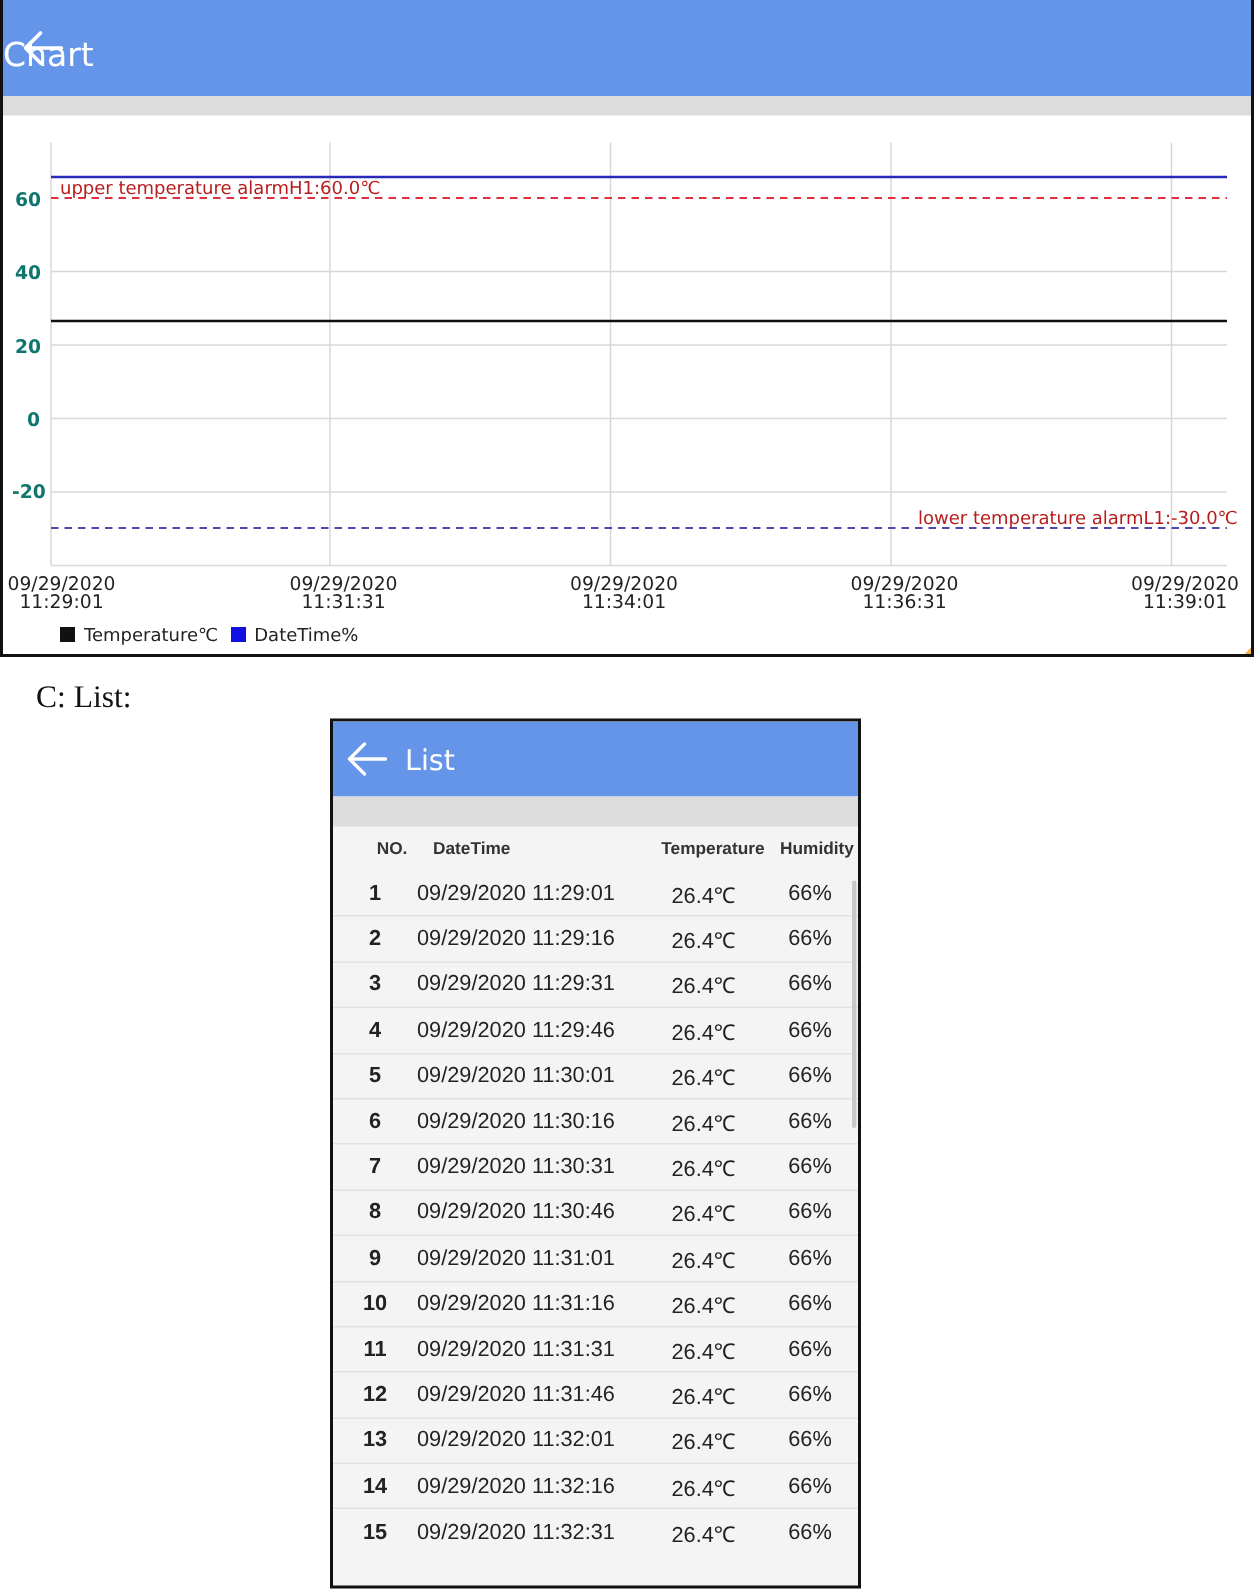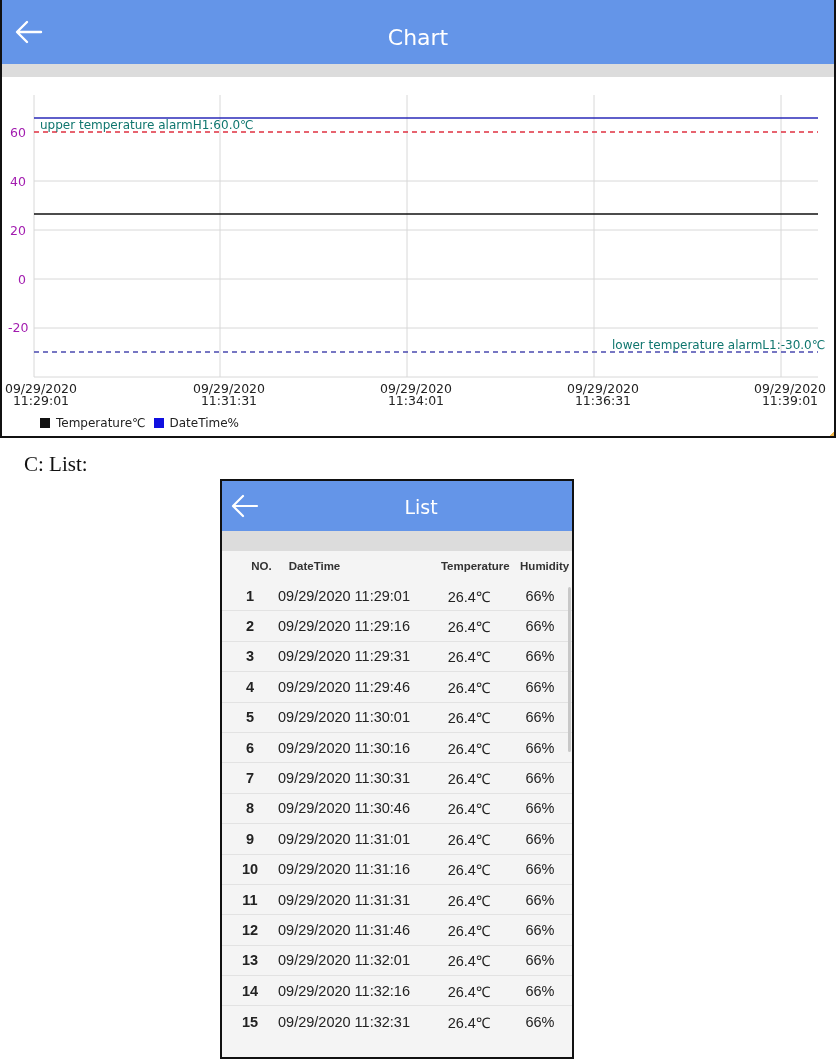--- a/index.html
+++ b/index.html
@@ -13,29 +13,29 @@
   }
   .appbar {
     position: absolute; left: 0; top: 0; right: 0; height: 64px;
     background: #6495e8; color: #fff;
   }
   .appbar .back {
     position: absolute; left: 12px; top: 18px; width: 30px; height: 28px; cursor: pointer;
   }
   .appbar .title {
     position: absolute; left: 0; right: 0; top: 0; height: 64px; line-height: 76px;
-    text-align: center; font-size: 22px; font-family: "DejaVu Sans", sans-serif;
+    text-align: left; font-size: 22px; font-family: "DejaVu Sans", sans-serif;
   }
   .grayband { position: absolute; left: 0; right: 0; top: 64px; height: 13px; background: #dcdcdc; }
 
   .plot { position: absolute; left: 0; top: 77px; width: 836px; height: 361px; }
   .plot svg { position: absolute; left: 0; top: 0; }
-  .ytick { position: absolute; left: 8px; font-size: 12.5px; color: #a21caf; font-family: "DejaVu Sans", sans-serif; }
+  .ytick { position: absolute; left: 8px; font-size: 12.5px; color: #0f766e; font-family: "DejaVu Sans", sans-serif; font-weight: bold; }
   .xtick { position: absolute; width: 90px; text-align: center; font-size: 12.5px; line-height: 12px; color: #222; font-family: "DejaVu Sans", sans-serif; }
-  .alarm-label { position: absolute; font-size: 12px; color: #0f766e; font-family: "DejaVu Sans", sans-serif; white-space: nowrap; }
+  .alarm-label { position: absolute; font-size: 12px; color: #b91c1c; font-family: "DejaVu Sans", sans-serif; white-space: nowrap; }
   .legend { position: absolute; left: 38px; top: 339px; display: flex; align-items: center; font-size: 12px; font-family: "DejaVu Sans", sans-serif; }
   .legend .sw { width: 10px; height: 10px; display: inline-block; margin-right: 6px; }
   .legend .item { display: flex; align-items: center; margin-right: 8px; }
   .corner-mark {
     position: absolute; right: -4px; bottom: -4px; width: 14px; height: 14px;
     background: linear-gradient(135deg, transparent 55%, #f0b64a 55%);
   }
 
   
   .caption {

